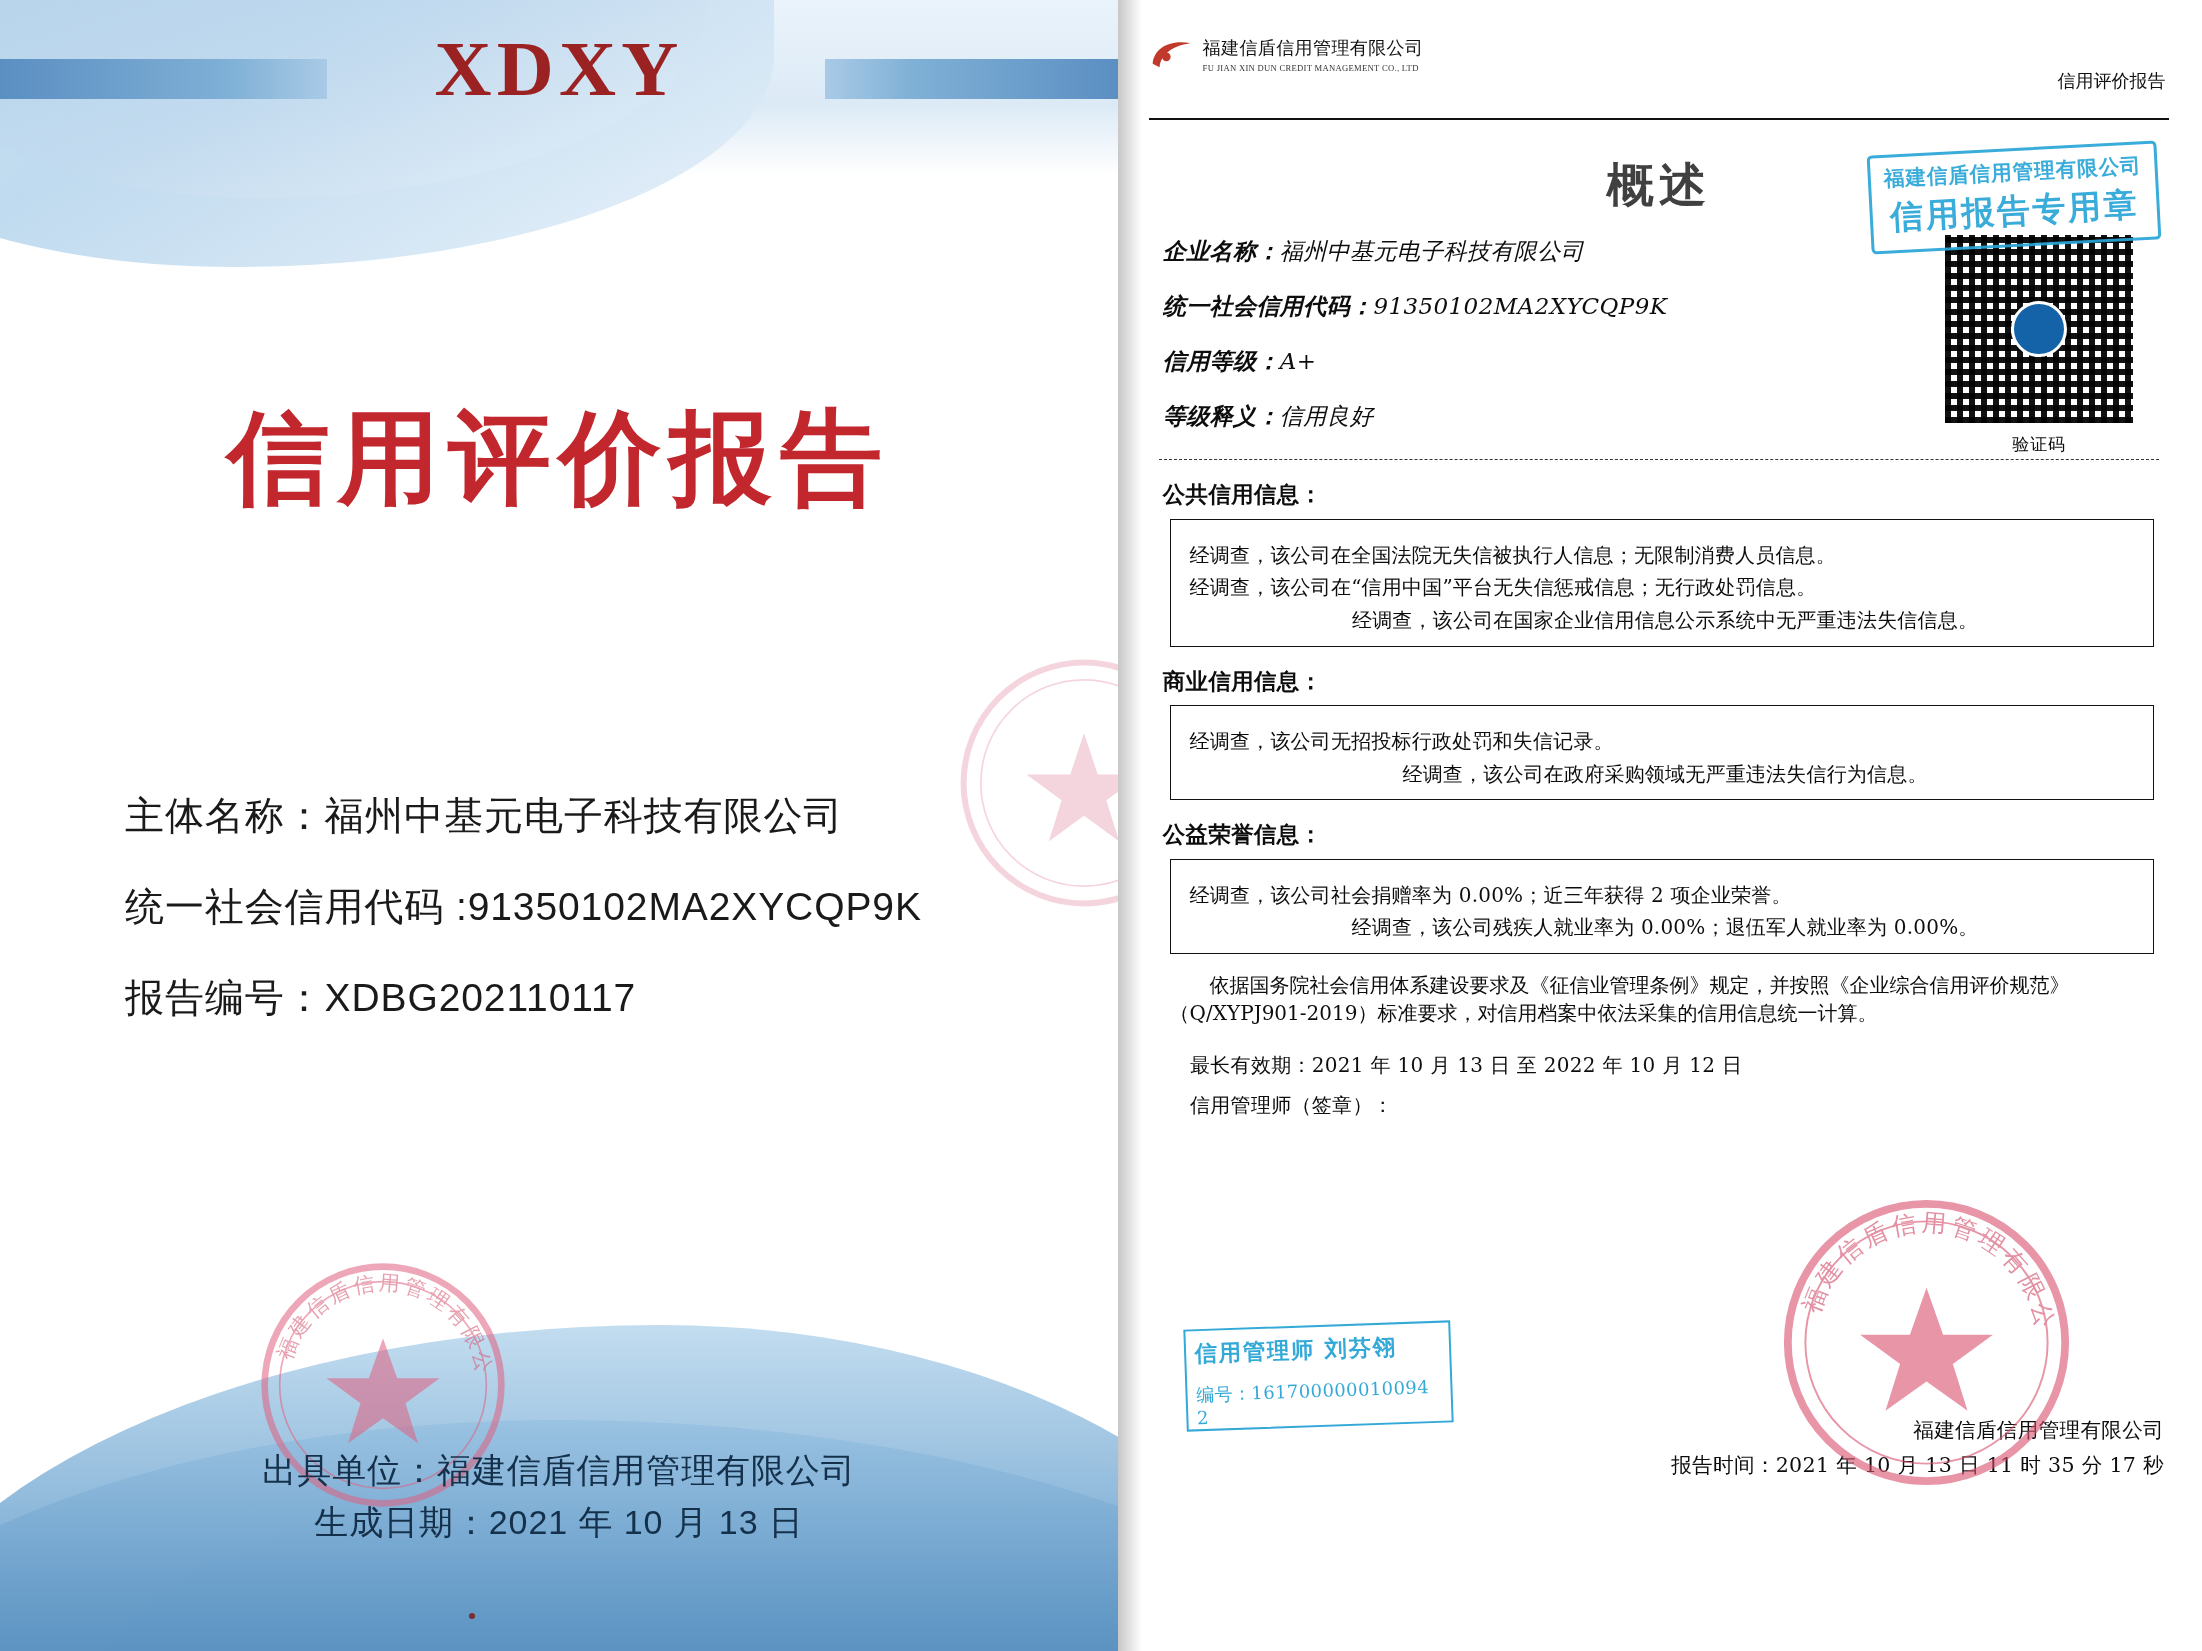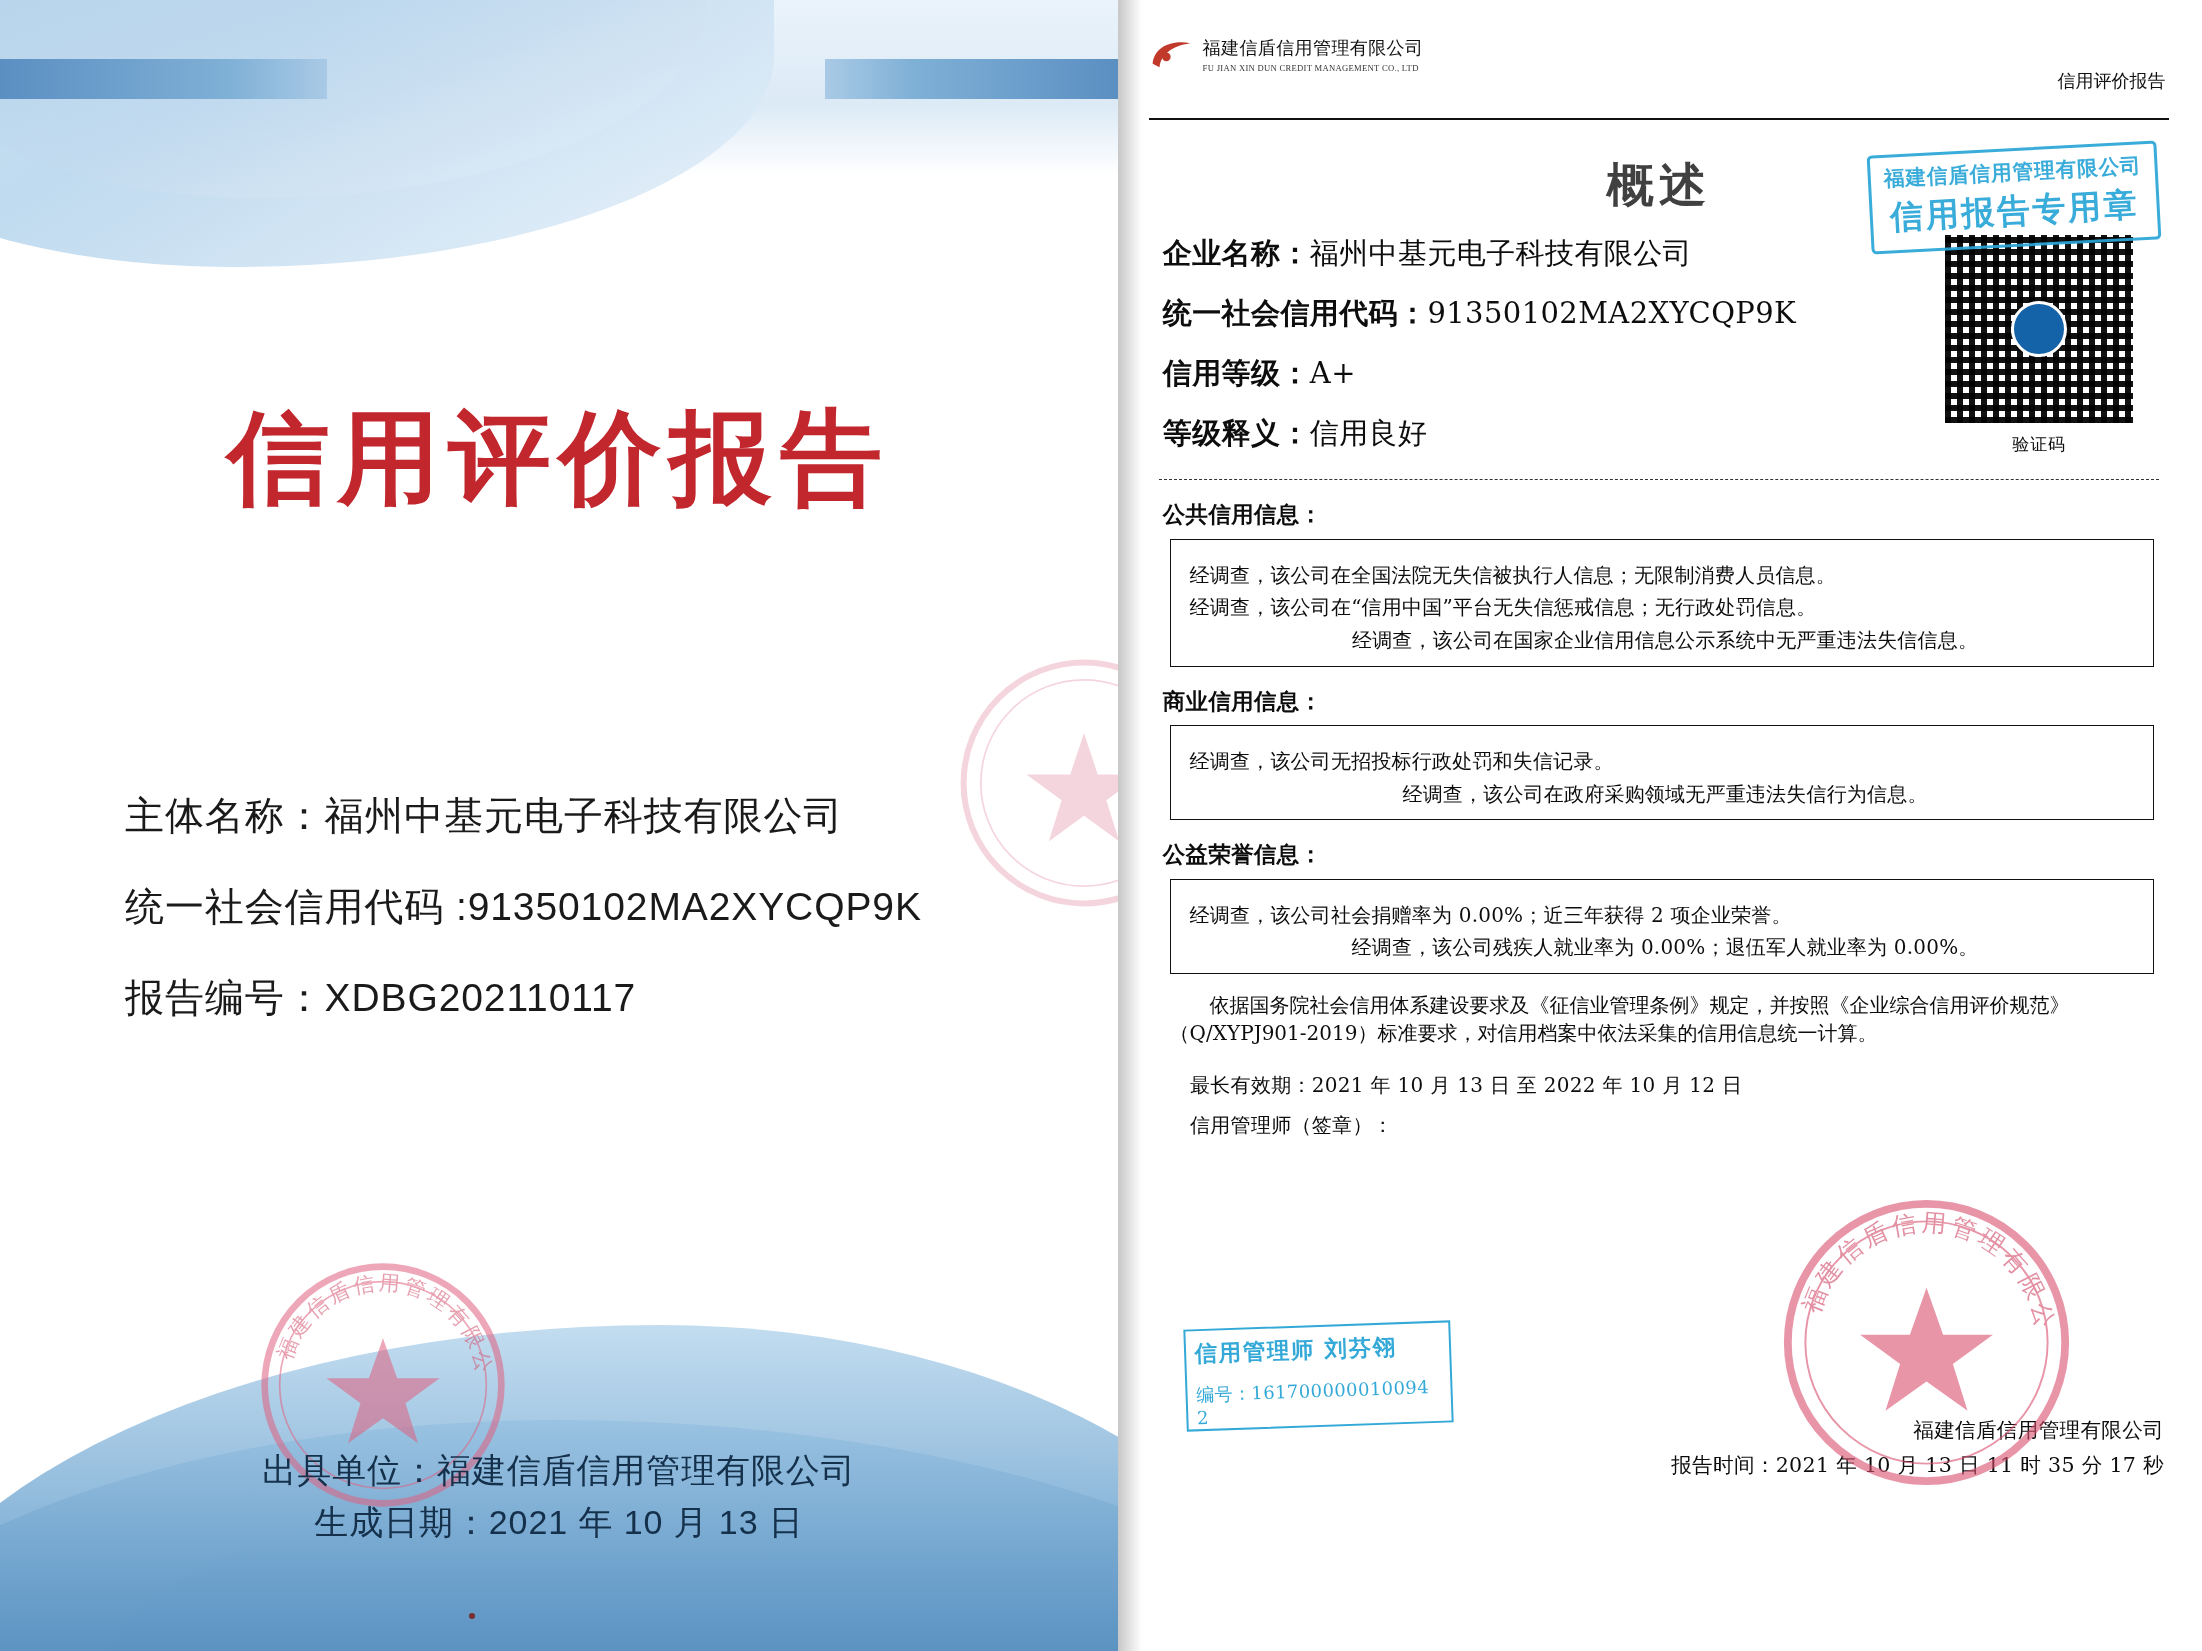--- a/index.html
+++ b/index.html
@@ -245,24 +245,25 @@
     font-weight: bold;
     letter-spacing: 5.2px;
     margin: 34px 0 5.2px 0;
     color: #404040;
   }
   .ident-block {
     margin-top: 22.4px;
     margin-left: 13.8px;
   }
   .ident-row {
-    font-size: 29px;
+    font-size: 23px;
     line-height: 1.0;
     margin-bottom: 31px;
     letter-spacing: 0.4px;
+    font-style: italic;
   }
   .ident-row .lbl { font-weight: bold; }
   .ident-row .val { font-weight: normal; }
   .qr-area {
     position: absolute;
     right: 22.4px;
     top: 206px;
     width: 215px;
     text-align: center;
   }
@@ -398,20 +399,21 @@
 <body>
 
 <div class="spread">
 
   <div class="cover">
     <div class="cover-top-band"></div>
     <div class="cover-top-swoosh"></div>
     <div class="cover-top-swoosh2"></div>
     <div class="bar-left"></div>
     <div class="bar-right"></div>
+    <div class="xdxy">XDXY</div>
 
     <div class="cover-title">信用评价报告</div>
 
     <div class="cover-fields">
       <div class="cover-field">主体名称：福州中基元电子科技有限公司</div>
       <div class="cover-field">统一社会信用代码 :91350102MA2XYCQP9K</div>
       <div class="cover-field">报告编号：XDBG202110117</div>
     </div>
 
     <div class="cover-seal-faint">

